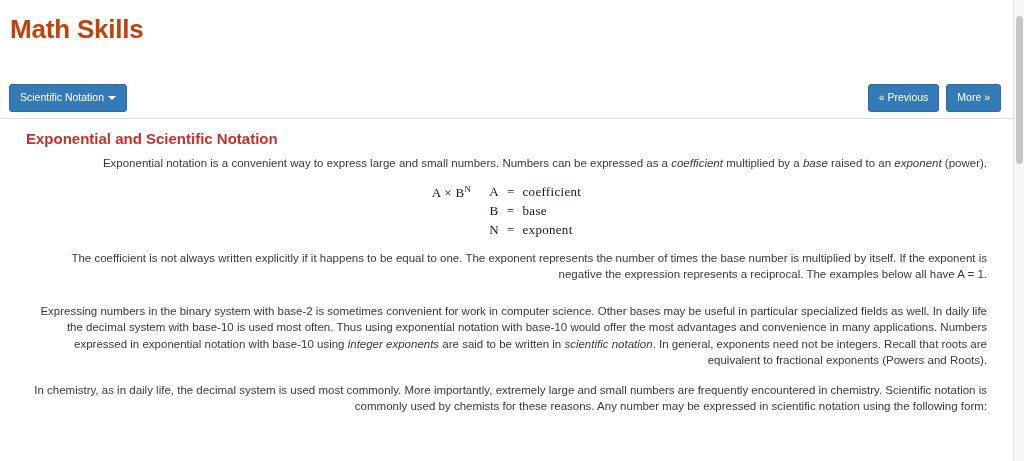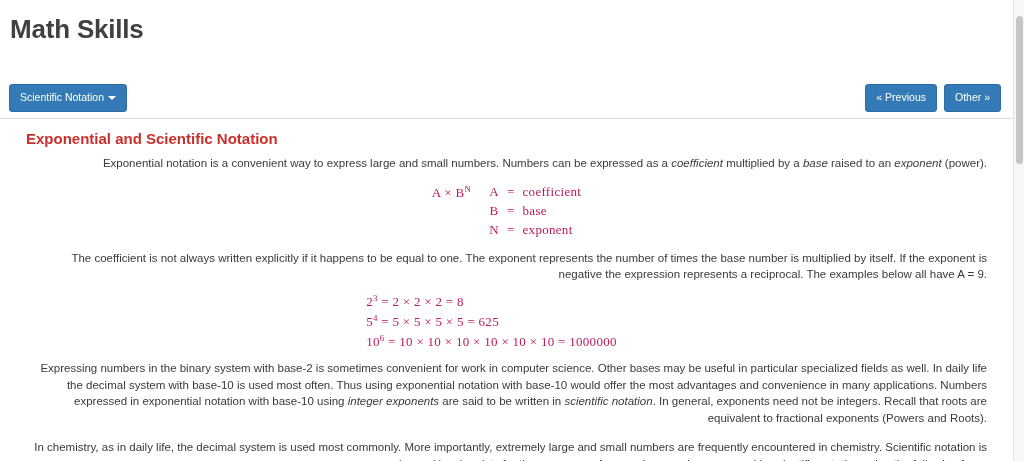--- a/index.html
+++ b/index.html
@@ -22,21 +22,21 @@
     overflow: hidden;
     background: #fff;
   }
   
   .page-title {
     margin: 0;
     padding: 14px 0 0 10px;
     font-size: 26px;
     font-weight: bold;
     letter-spacing: -0.2px;
-    color: #404040;
+    color: #c2410c;
     font-family: "Liberation Sans", sans-serif;
   }
   
   .toolbar {
     position: absolute;
     top: 84px;
     left: 0;
     width: 1013px;
     height: 27px;
   }
@@ -107,21 +107,21 @@
     font-size: 11.5px;
     line-height: 16.5px;
     color: #3a3a3a;
     text-align: right;
   }
   p.body-text em { font-style: italic; }
 
   
   .math {
     font-family: "Liberation Serif", serif;
-    color: #be185d;
+    color: #0f172a;
     font-size: 13px;
     letter-spacing: 0.3px;
   }
   .math sup { font-size: 0.68em; vertical-align: super; }
   .math-center {
     display: flex;
     justify-content: center;
   }
   .math-def {
     display: grid;
@@ -179,21 +179,21 @@
 <div class="page">
 
   <h1 class="page-title">Math Skills</h1>
 
   <div class="toolbar">
     <button class="btn dropdown-btn">
       <span>Scientific Notation</span><span class="caret"></span>
     </button>
     <div class="nav-btns">
       <button class="btn">« Previous</button>
-      <button class="btn">Other »</button>
+      <button class="btn">More »</button>
     </div>
   </div>
 
   <div class="divider"></div>
 
   <div class="content">
 
     <h2 class="section-heading">Exponential and Scientific Notation</h2>
 
     <p class="body-text"><span>Exponential notation is a convenient way to express large and small numbers. Numbers can be expressed as a </span><em>coefficient</em><span> multiplied by a </span><em>base</em><span> raised to an </span><em>exponent</em><span> (power).</span></p>
@@ -206,28 +206,23 @@
         <div class="val">coefficient</div>
         <div class="sym">B</div>
         <div class="eq">=</div>
         <div class="val">base</div>
         <div class="sym">N</div>
         <div class="eq">=</div>
         <div class="val">exponent</div>
       </div>
     </div>
 
-    <p class="body-text">The coefficient is not always written explicitly if it happens to be equal to one. The exponent represents the number of times the base number is multiplied by itself. If the exponent is negative the expression represents a reciprocal. The examples below all have A = 9.</p>
+    <p class="body-text">The coefficient is not always written explicitly if it happens to be equal to one. The exponent represents the number of times the base number is multiplied by itself. If the exponent is negative the expression represents a reciprocal. The examples below all have A = 1.</p>
 
     <div class="math examples block-2">
-      <div class="ex-col left">
-        <div class="ex-row"><span>2</span><sup>3</sup><span> =  2 × 2 × 2  =  8</span></div>
-        <div class="ex-row"><span>5</span><sup>4</sup><span> =  5 × 5 × 5 × 5  =  625</span></div>
-        <div class="ex-row"><span>10</span><sup>6</sup><span> =  10 × 10 × 10 × 10 × 10 × 10  =  1000000</span></div>
-      </div>
       <div class="ex-col right">
       </div>
     </div>
 
     <p class="body-text"><span>Expressing numbers in the binary system with base-2 is sometimes convenient for work in computer science. Other bases may be useful in particular specialized fields as well. In daily life the decimal system with base-10 is used most often. Thus using exponential notation with base-10 would offer the most advantages and convenience in many applications. Numbers expressed in exponential notation with base-10 using </span><em>integer exponents</em><span> are said to be written in </span><em>scientific notation</em><span>. In general, exponents need not be integers. Recall that roots are equivalent to fractional exponents (Powers and Roots).</span></p>
 
     <p class="body-text para-gap">In chemistry, as in daily life, the decimal system is used most commonly. More importantly, extremely large and small numbers are frequently encountered in chemistry. Scientific notation is commonly used by chemists for these reasons. Any number may be expressed in scientific notation using the following form:</p>
 
   </div>
 </div>

